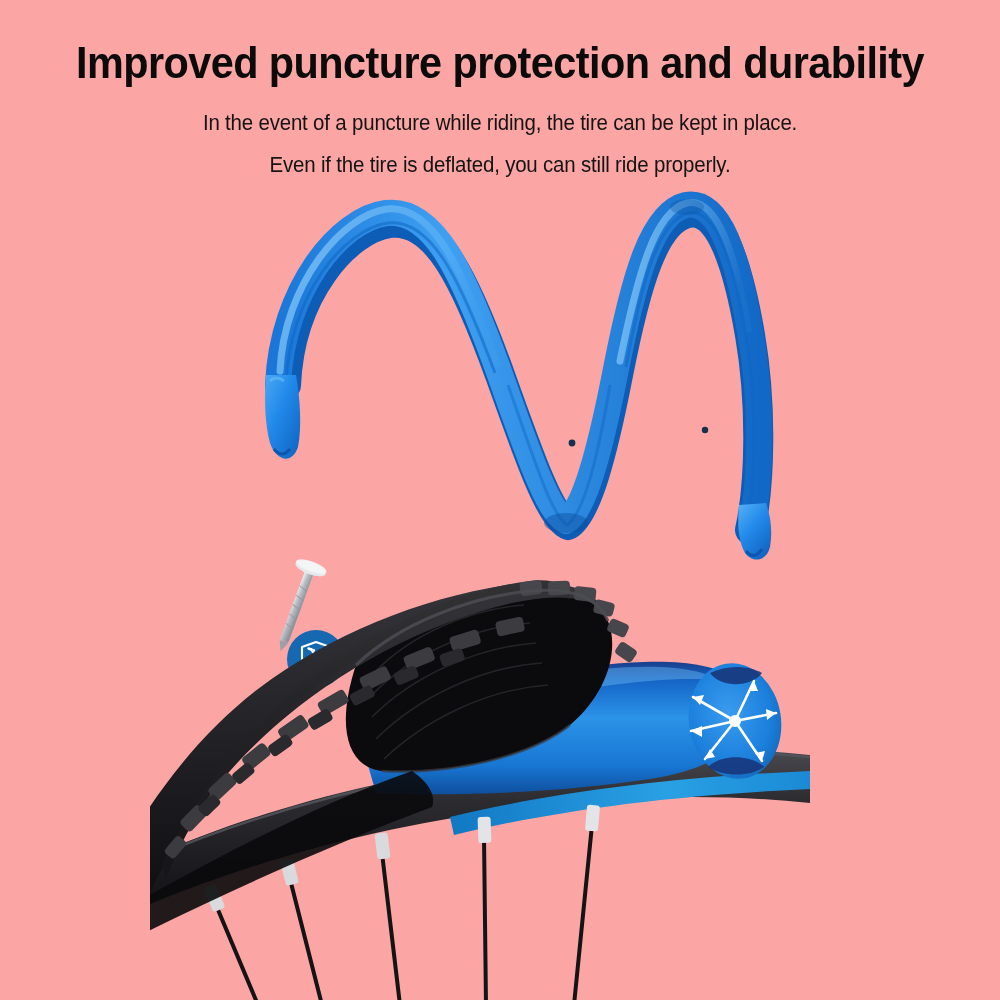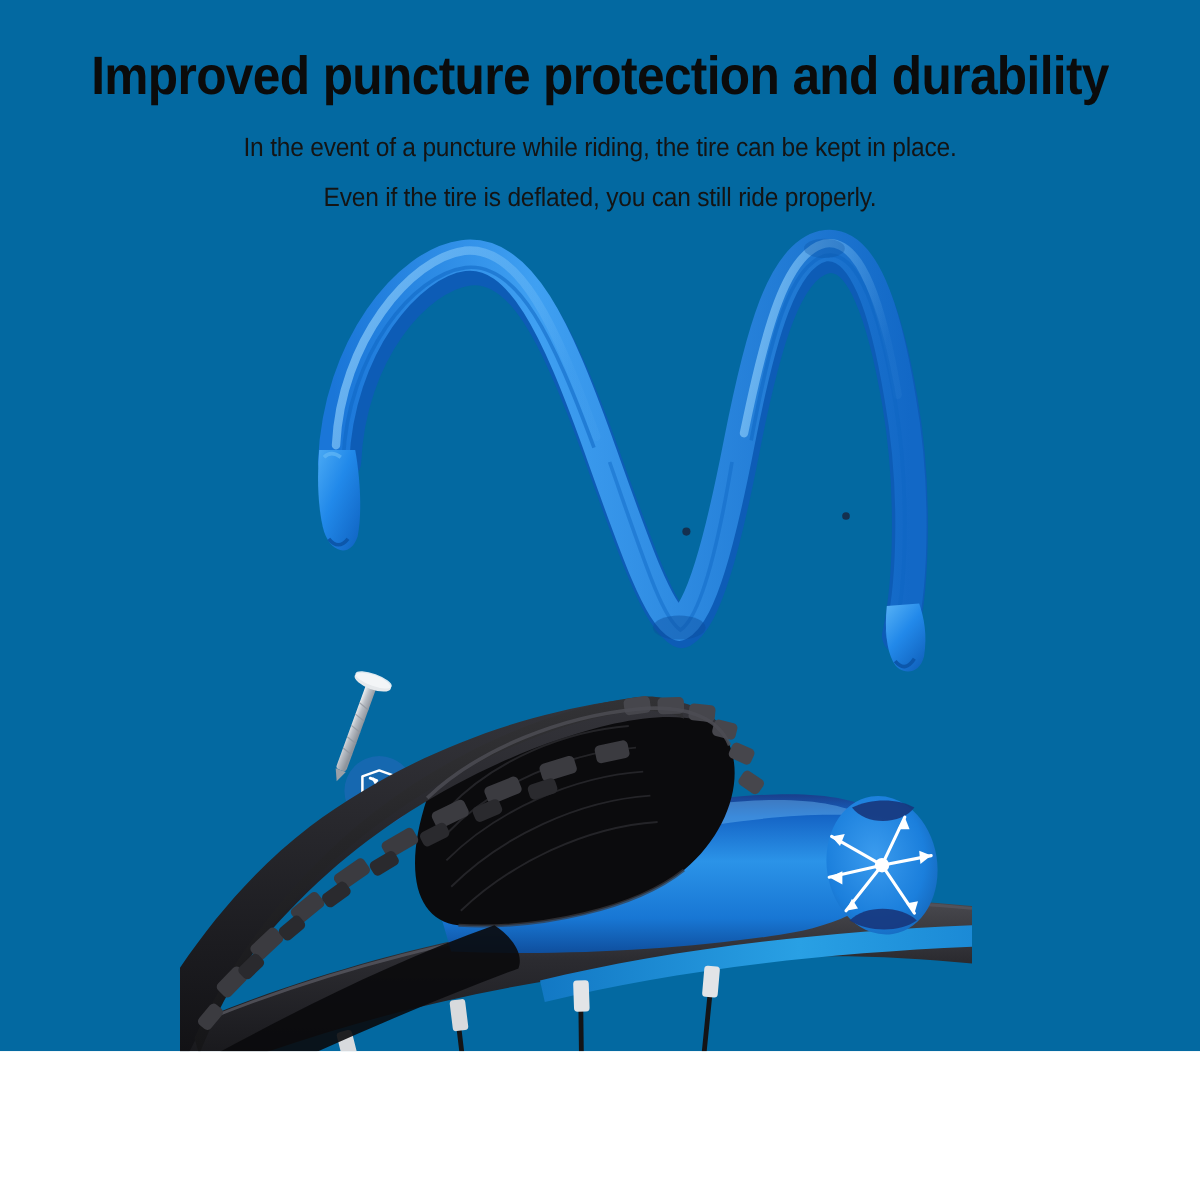--- a/index.html
+++ b/index.html
@@ -4,22 +4,22 @@
 <title>Product Feature Panel</title>
 <style>
   html, body {
     margin: 0;
     padding: 0;
     background: #ffffff;
   }
   #page {
     position: relative;
     width: 1000px;
-    height: 876px;
-    background: #0369a1;
+    height: 1000px;
+    background: #fca5a5;
     overflow: hidden;
     font-family: "Liberation Sans", "DejaVu Sans", sans-serif;
     -webkit-font-smoothing: antialiased;
   }
 
   
   .headline {
     position: absolute;
     left: 0;
     top: 38px;

